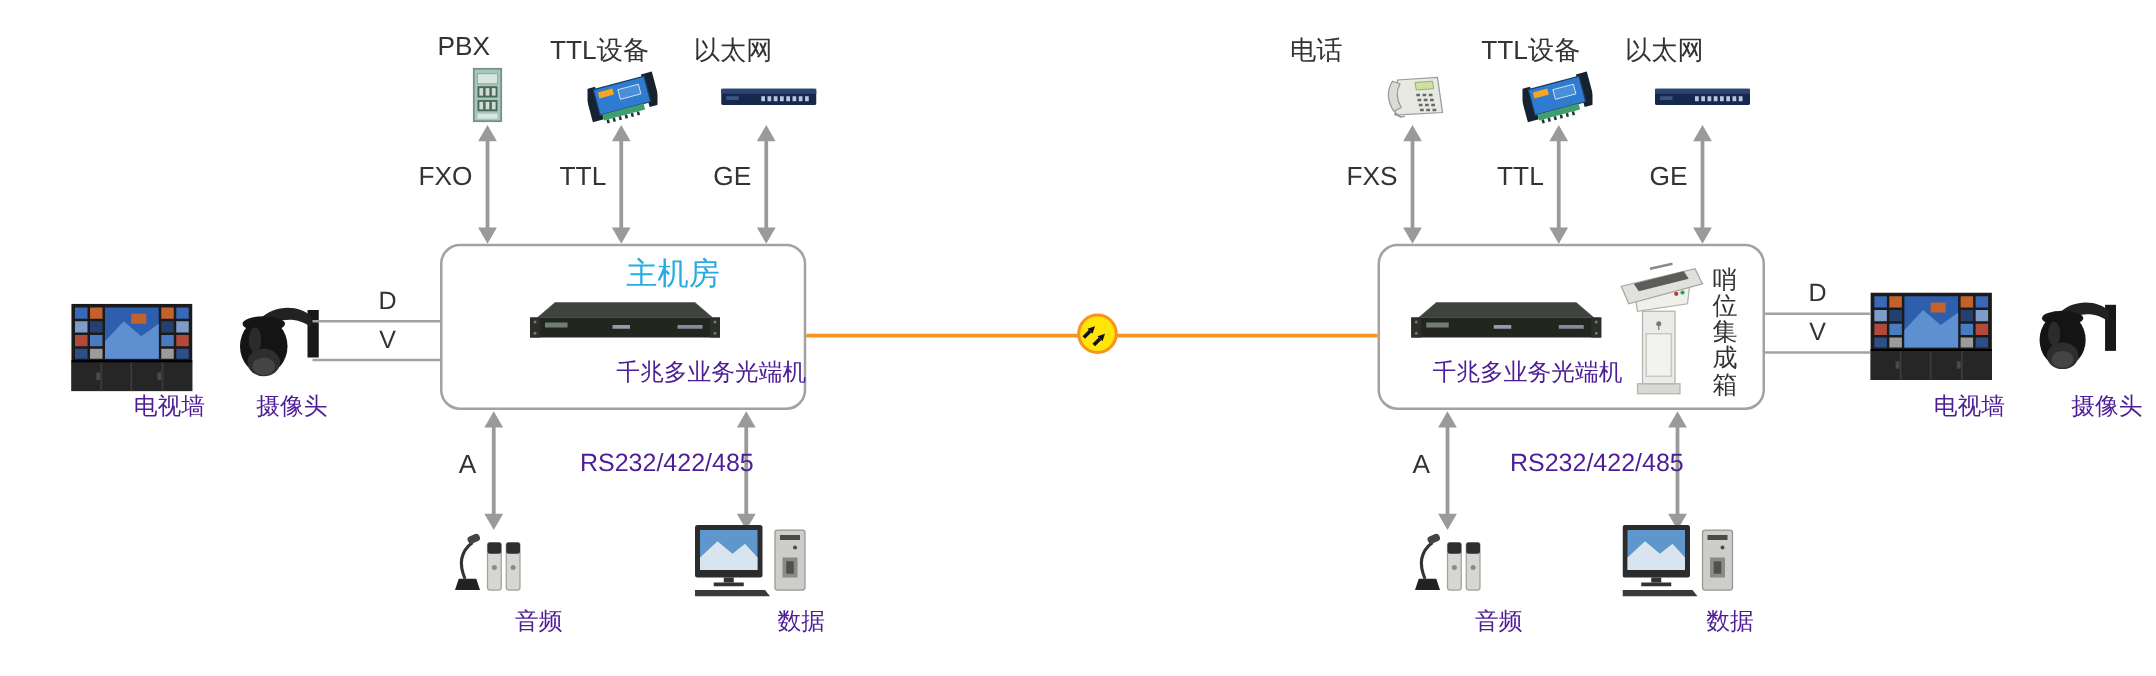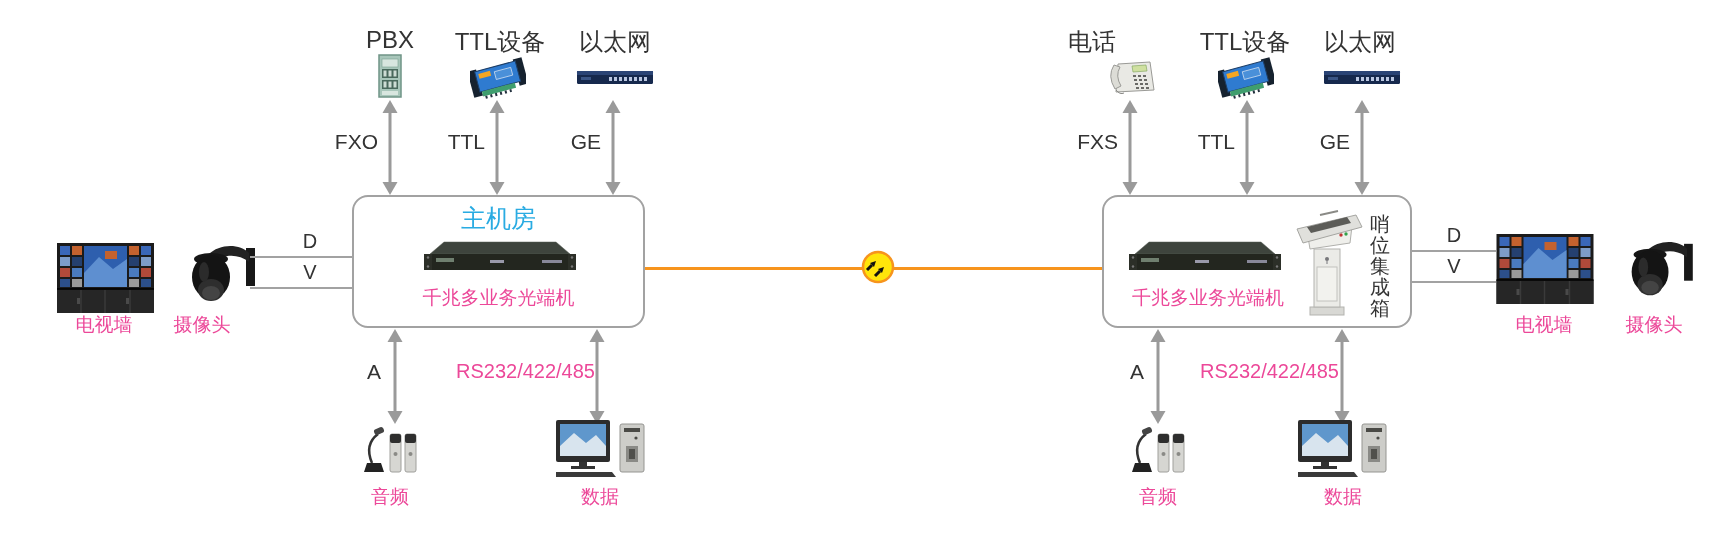--- a/index.html
+++ b/index.html
@@ -1,24 +1,24 @@
 <!DOCTYPE html>
 <html style="--fiber-line: #F7941D; --room-label: #29ABE2; --arrow: #9A9A9A;"><head>
 <meta charset="utf-8">
 <style>
   html,body{margin:0;padding:0;background:#fff;}
   #canvas{position:relative;width:1725px;height:541px;background:#ffffff;overflow:hidden;
           font-family:"Liberation Sans",sans-serif;color:#333;}
   .abs{position:absolute;}
-  .lbl{position:absolute;font-size:19px;color:#ec4899;text-align:center;white-space:nowrap;}
-  .toplbl{position:absolute;font-size:24px;color:#333;text-align:center;white-space:nowrap;}
+  .lbl{position:absolute;font-size:19px;color:#4c1d95;text-align:right;white-space:nowrap;}
+  .toplbl{position:absolute;font-size:21px;color:#333;white-space:nowrap;}
   .port{position:absolute;font-size:21px;color:#333;text-align:right;white-space:nowrap;}
   .dv{position:absolute;font-size:20px;color:#333;text-align:center;}
   .box{position:absolute;box-sizing:border-box;border:2px solid #a2a2a2;border-radius:16px;background:#fff;}
-  .room{position:absolute;font-size:25px;color:var(--room-label,#29abe2);text-align:center;}
+  .room{position:absolute;font-size:25px;color:var(--room-label,#29abe2);text-align:center;padding-left:40px;}
   .hline{position:absolute;height:2px;background:#a2a2a2;}
   .fiber{position:absolute;height:3px;background:var(--fiber-line,#f7941d);}
   .arrow-v{position:absolute;width:16px;height:95px;}
   .arrow-v polygon,.arrow-v rect{fill:var(--arrow,#9a9a9a);}
   .vtext{position:absolute;width:24px;font-size:20px;line-height:21px;color:#333;
          text-align:right;word-break:break-all;white-space:normal;}
 </style>
 </head>
 <body>
 

